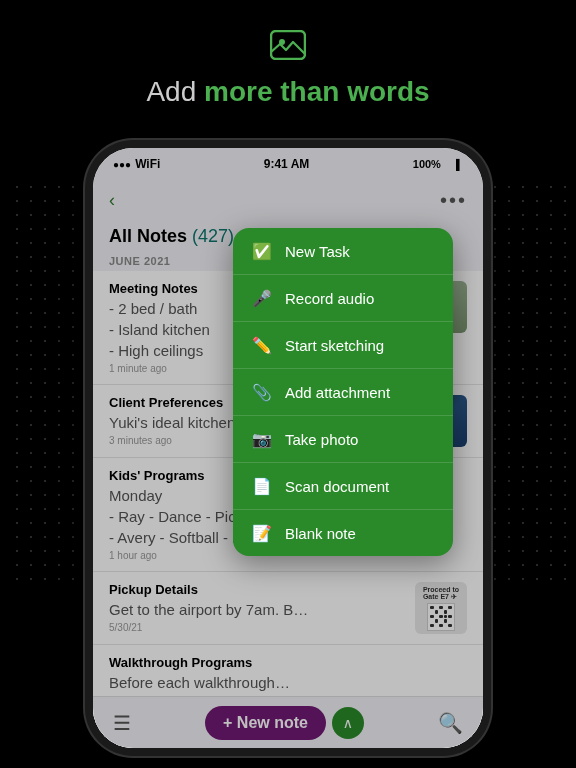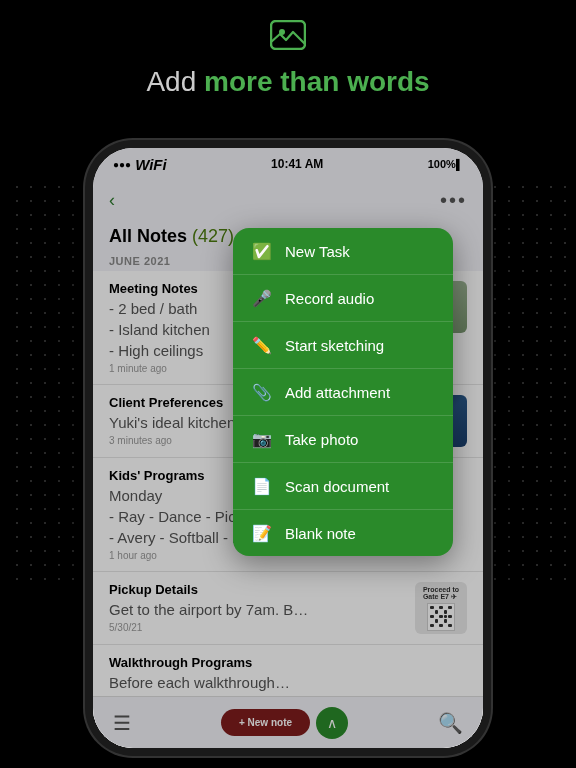--- a/index.html
+++ b/index.html
@@ -29,21 +29,21 @@
       height: 400px;
       background-image: radial-gradient(circle, #2a2a2a 1px, transparent 1px);
       background-size: 14px 14px;
     }
     .bg-dots::before { left: 10px; top: 180px; }
     .bg-dots::after { right: 10px; top: 180px; }
 
     
     .promo-header {
       position: absolute;
-      top: 20px;
+      top: 30px;
       left: 50%;
       transform: translateX(-50%);
       text-align: center;
       width: 400px;
     }
     .promo-icon {
       color: #2d7a2d;
       font-size: 28px;
       margin-bottom: 8px;
     }
@@ -78,21 +78,21 @@
       background: #f2f2f7;
       display: flex;
       align-items: center;
       justify-content: space-between;
       padding: 0 20px;
       font-size: 11px;
       font-weight: 600;
     }
     .status-left { display: flex; gap: 4px; align-items: center; }
     .status-time { font-size: 12px; font-weight: 600; color: #000; }
-    .status-right { display: flex; align-items: center; gap: 0; font-size: 11px; color: #000; }
+    .status-right { display: flex; align-items: center; gap: 15px; font-size: 11px; color: #000; }
 
     
     .nav-bar {
       height: 40px;
       background: #f2f2f7;
       display: flex;
       align-items: center;
       justify-content: space-between;
       padding: 0 16px;
     }
@@ -230,26 +230,26 @@
       height: 52px;
       background: #f2f2f7;
       display: flex;
       align-items: center;
       justify-content: space-between;
       padding: 0 20px;
       border-top: 1px solid #ddd;
     }
     .bottom-left { font-size: 20px; color: #555; }
     .new-note-btn {
-      background: #7f1d1d;
+      background: #701a75;
       color: #fff;
       border: none;
       border-radius: 24px;
       padding: 8px 18px;
-      font-size: 10px;
+      font-size: 16px;
       font-weight: 600;
       display: flex;
       align-items: center;
       gap: 6px;
       cursor: pointer;
     }
     .chevron-btn {
       background: #2a8a2a;
       color: #fff;
       border: none;
@@ -274,21 +274,21 @@
       z-index: 5;
     }
 
     .all-notes-header {
       padding: 6px 16px 4px;
       background: #f2f2f7;
       font-size: 18px;
       font-weight: 700;
       color: #000;
     }
-    .all-notes-count { font-weight: 400; color: #4d7c0f; }
+    .all-notes-count { font-weight: 400; color: #0f766e; }
   </style>
 </head>
 <body>
 
 <div class="bg-dots"></div>
 
 <div class="promo-header">
   <div class="promo-icon">
     <svg width="36" height="30" viewBox="0 0 36 30" fill="none">
       <rect x="1" y="1" width="34" height="28" rx="5" stroke="#4caf50" stroke-width="2.5" fill="none"></rect>
@@ -299,23 +299,23 @@
   <div class="promo-title">
     <span>Add </span><span class="highlight">more than words</span>
   </div>
 </div>
 
 <div class="phone-frame">
 
   <div class="status-bar">
     <div class="status-left">
       <span style="font-size:10px;">●●●</span>
-      <span style="font-size:15px;font-style:italic;">WiFi</span>
-    </div>
-    <div class="status-time">10:41 AM</div>
+      <span style="font-size:12px;">WiFi</span>
+    </div>
+    <div class="status-time">9:41 AM</div>
     <div class="status-right">
       <span>100%</span>
       <span style="font-size:10px;">▌</span>
     </div>
   </div>
 
   <div class="nav-bar">
     <span class="nav-back">‹</span>
     <span class="nav-title"></span>
     <span class="nav-more">•••</span>

